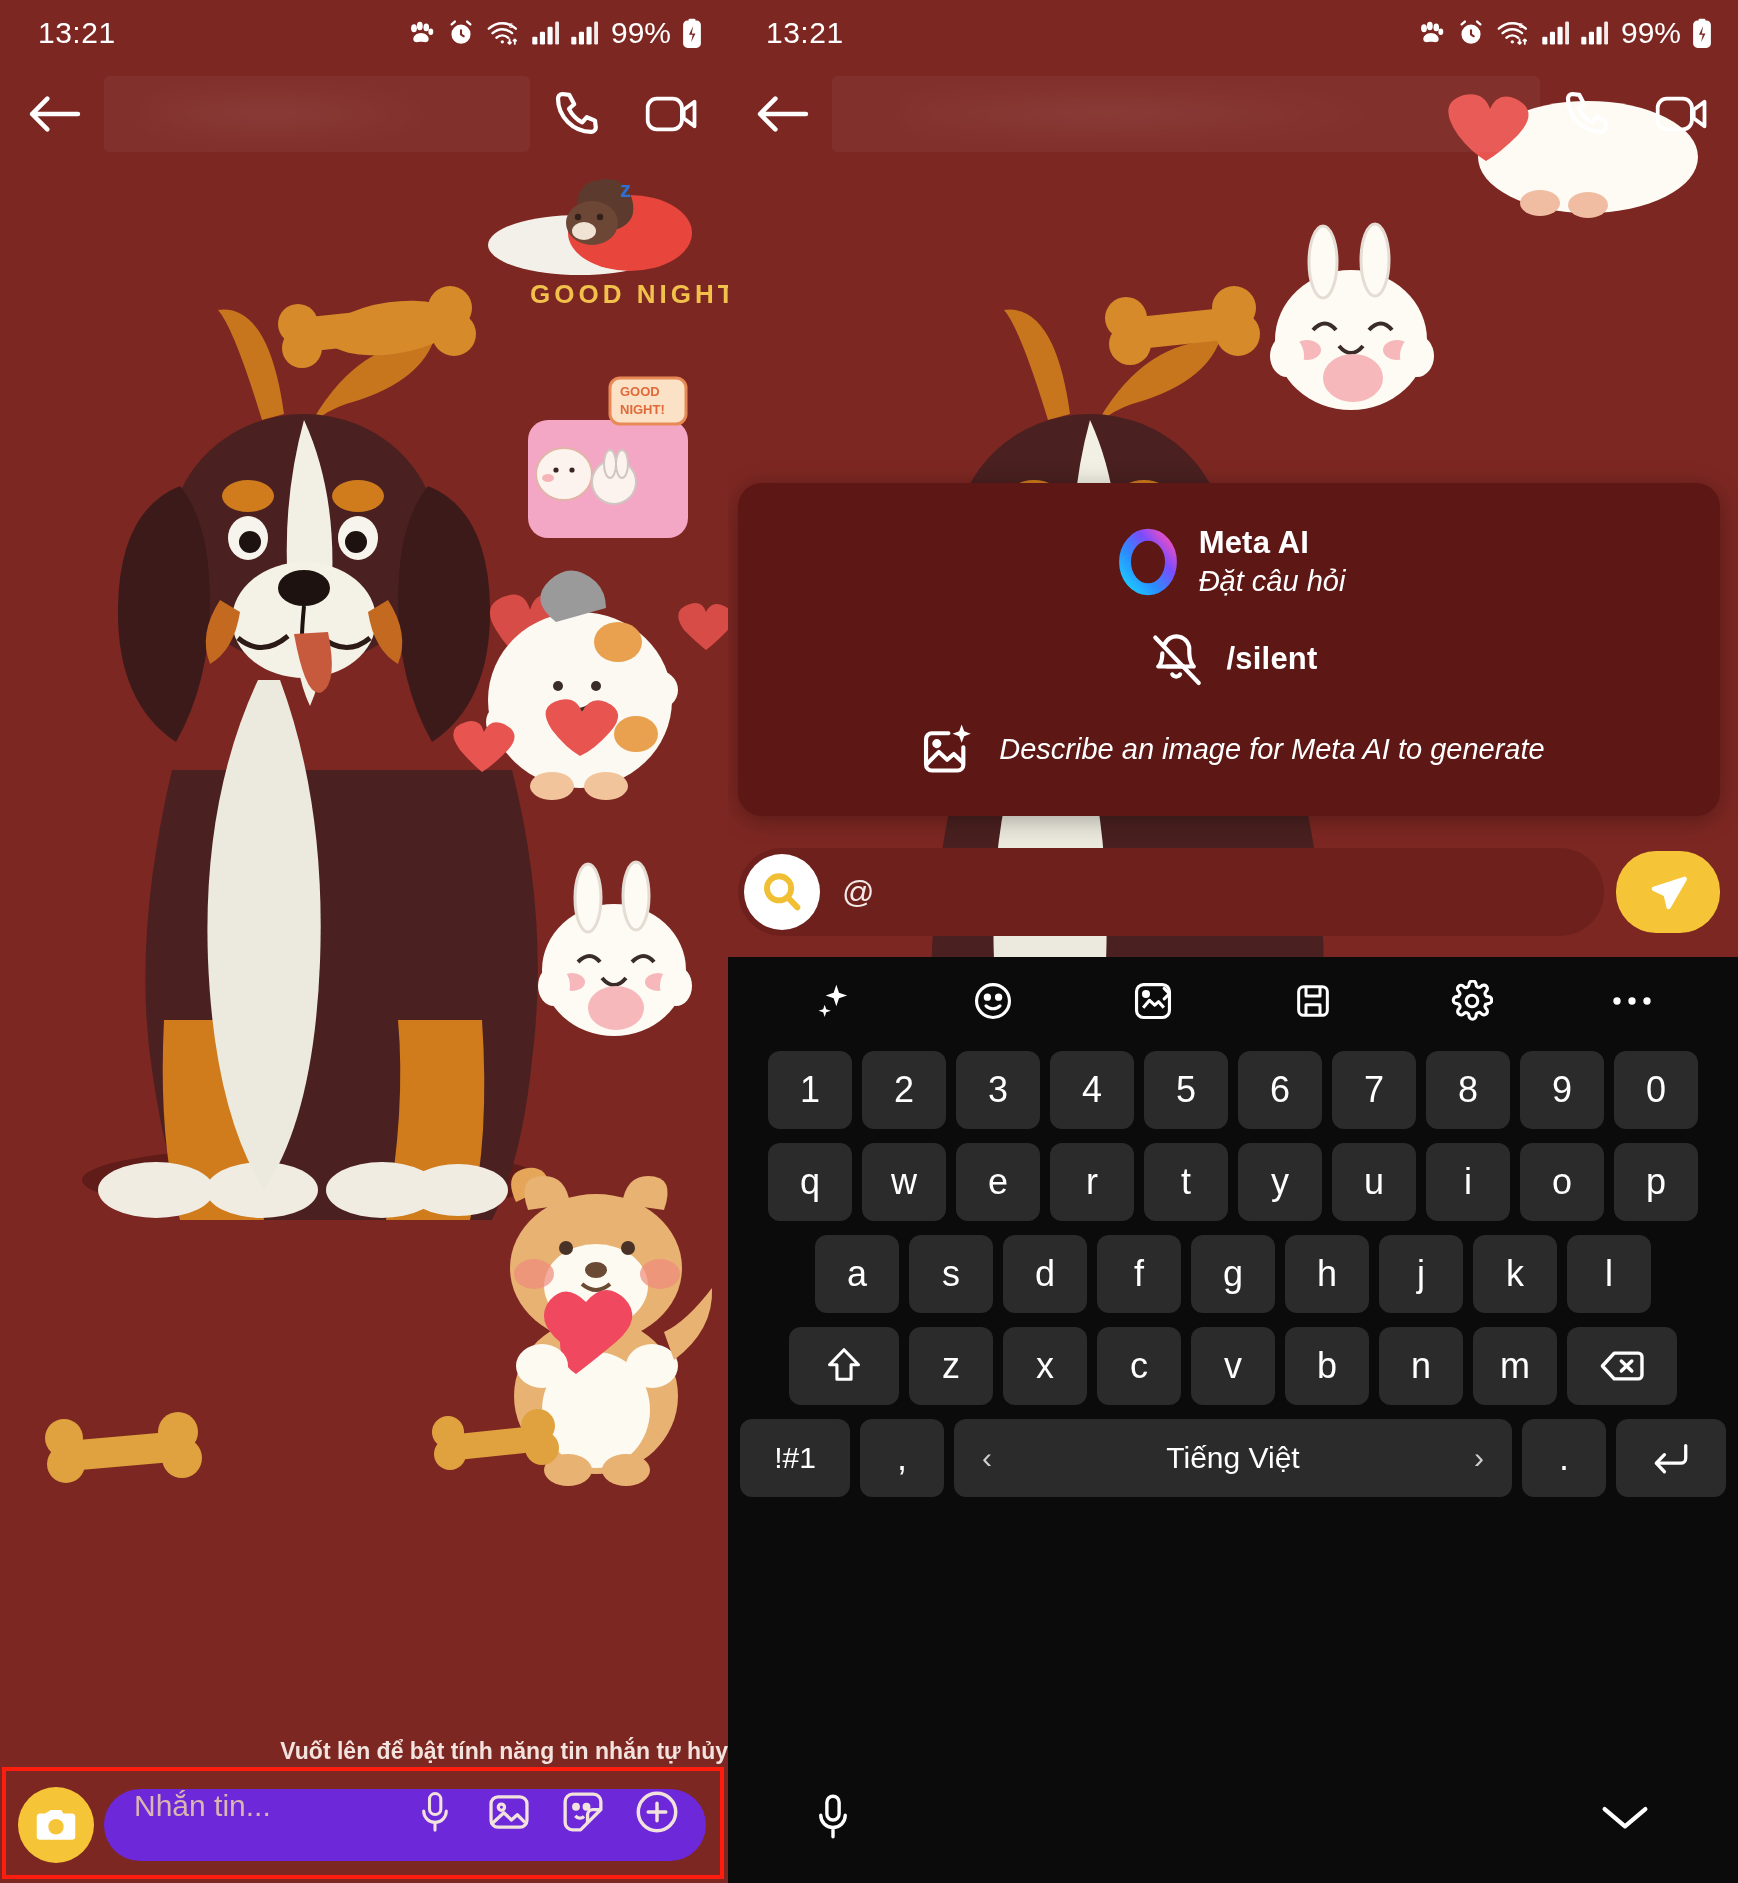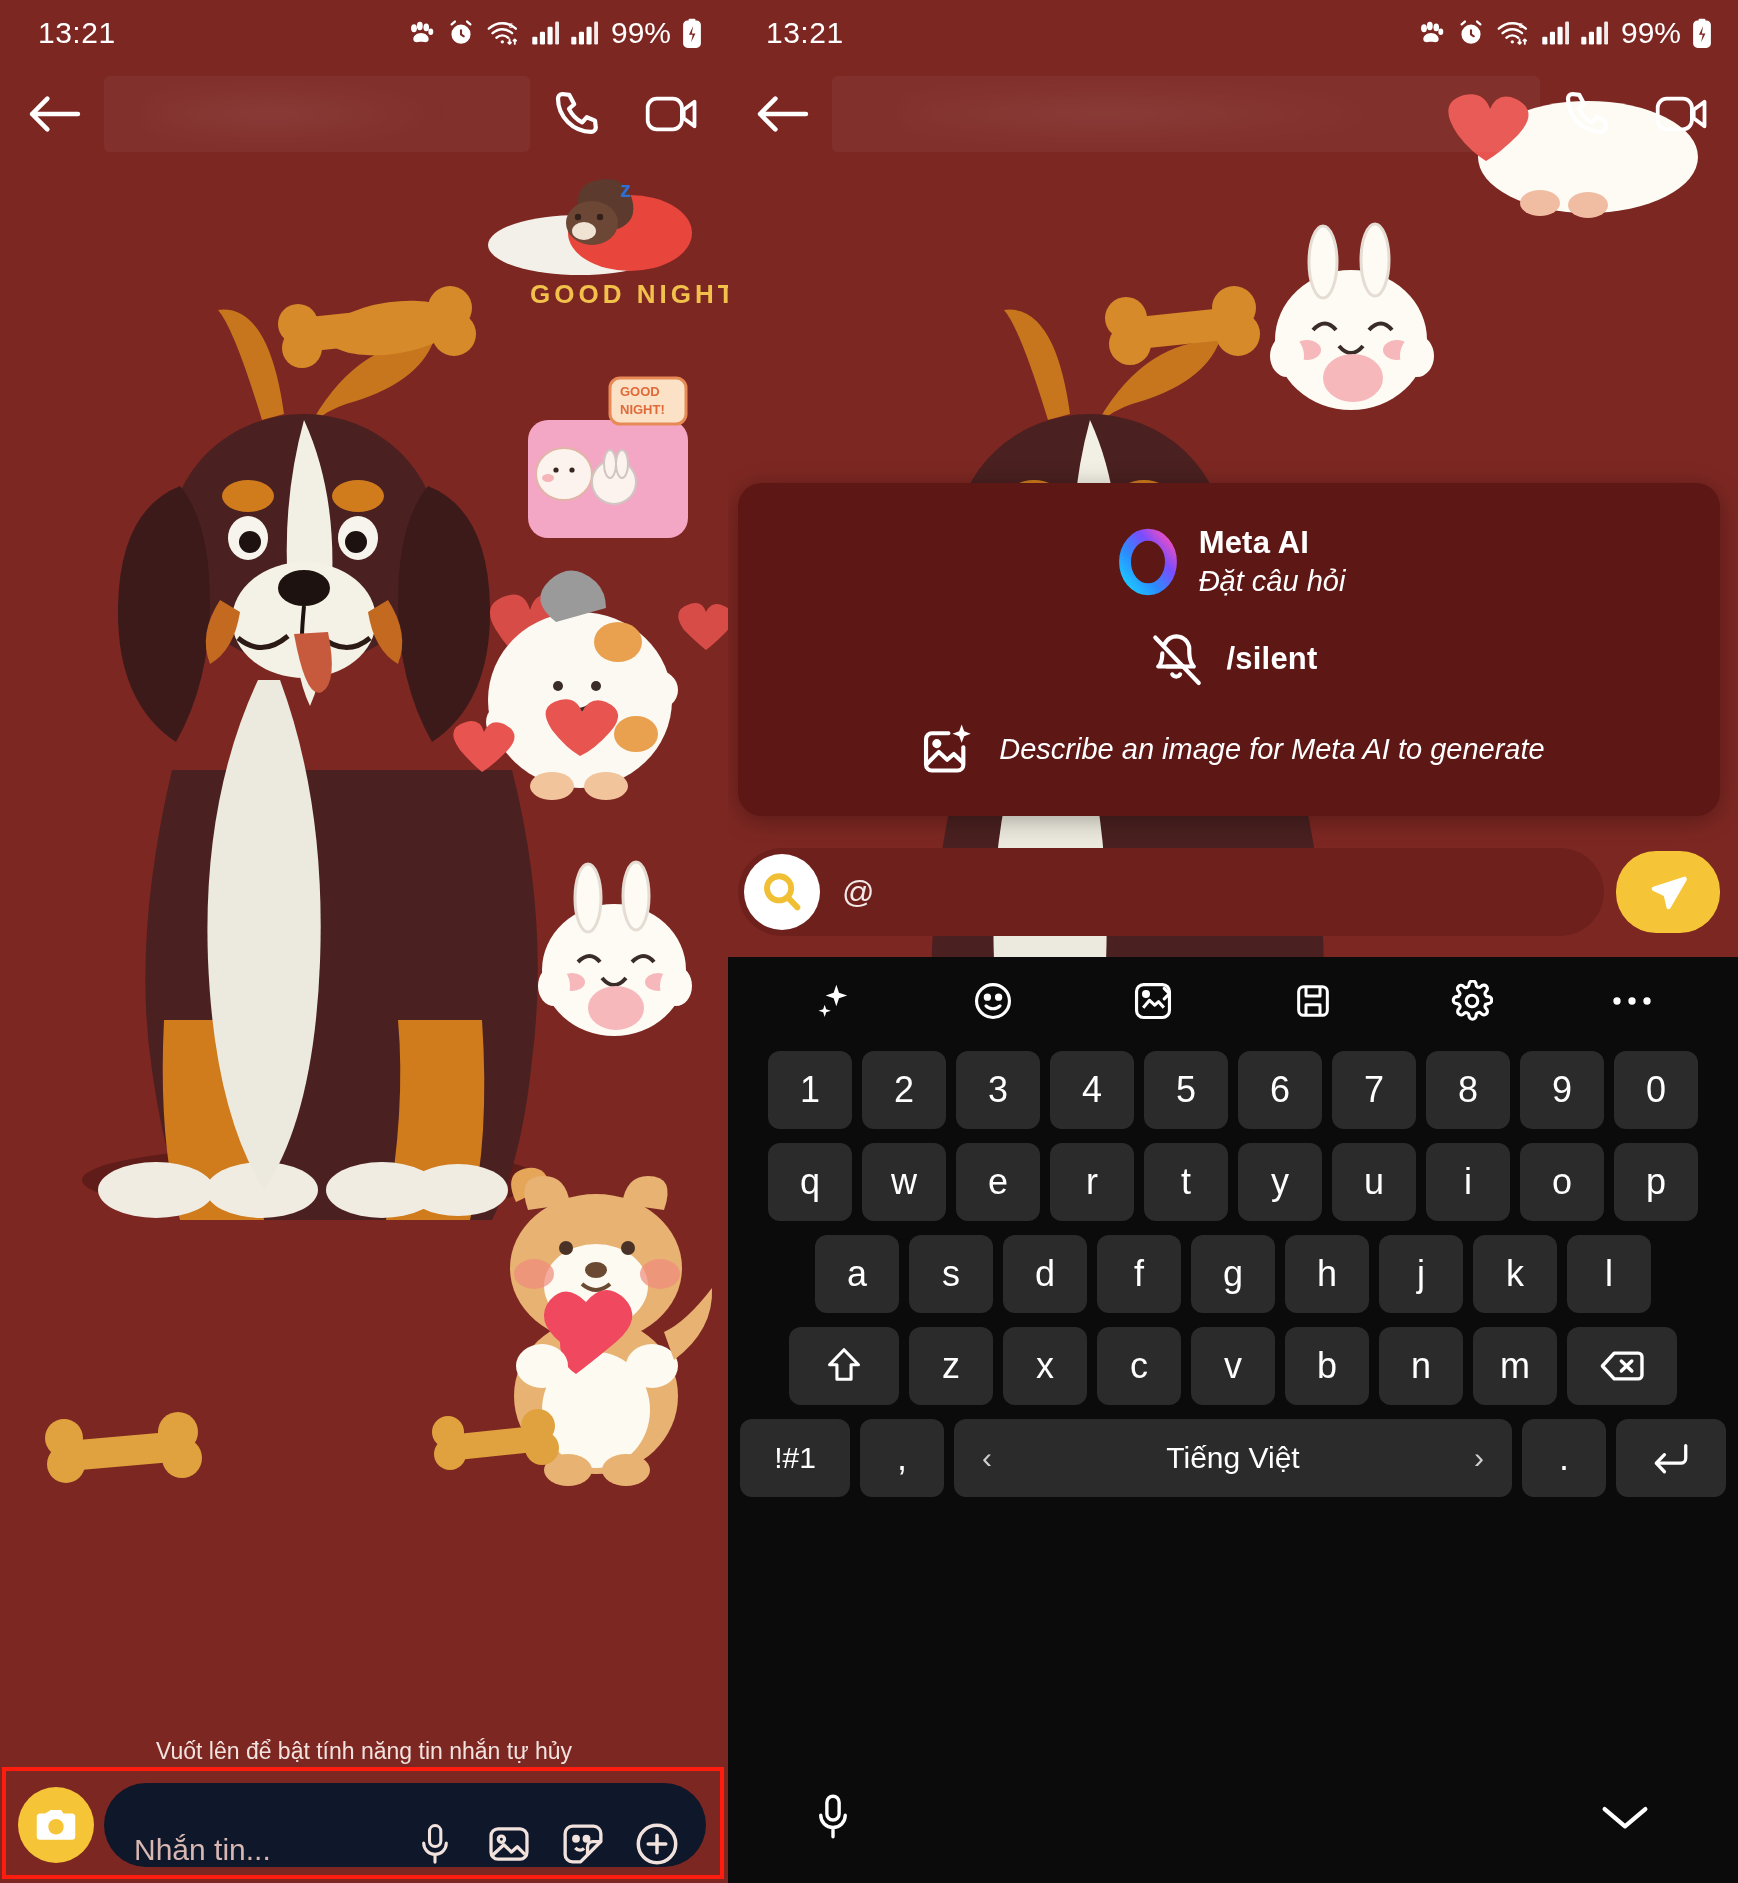--- a/index.html
+++ b/index.html
@@ -46,38 +46,38 @@
     content:""; position:absolute; left:10%; top:18%; width:72%; height:62%;
     background: radial-gradient(ellipse at 40% 50%, rgba(255,255,255,.09), rgba(255,255,255,0) 70%);
     filter: blur(14px);
   }
   .hdr-actions { display: flex; align-items: center; gap: 34px; }
   .hdr-icon { width: 60px; height: 60px; display: flex; align-items: center; justify-content: center; }
 
   
   .ephemeral-hint {
     position: absolute; left: 0; right: 0; bottom: 118px;
-    text-align: center; color: #f2e3df; font-size: 23px; z-index: 30;
+    text-align: right; color: #f2e3df; font-size: 23px; z-index: 30; font-weight: bold;
   }
   .compose-outline {
     position: absolute; left: 2px; right: 4px; bottom: 4px; height: 112px;
     border: 4px solid #ff1d10; z-index: 35;
   }
   .compose-bar {
     position: absolute; left: 18px; right: 22px; bottom: 14px; height: 88px;
     display: flex; align-items: center; z-index: 36;
   }
   .cam-btn {
     width: 76px; height: 76px; border-radius: 50%;
     background: #f6c437; display: flex; align-items: center; justify-content: center;
     flex: none; margin-right: 10px;
   }
   .compose-field {
-    flex: 1; height: 84px; border-radius: 42px; background: #0f172a;
-    display: flex; align-items: flex-end; padding: 0 26px 0 30px; gap: 28px;
+    flex: 1; height: 72px; border-radius: 42px; background: #6d28d9;
+    display: flex; align-items: flex-start; padding: 0 26px 0 30px; gap: 28px;
   }
   .compose-placeholder { flex: 1; color: #d8b6b2; font-size: 30px; }
   .compose-icons { display: flex; align-items: center; gap: 28px; }
   .compose-icons .ic { width: 46px; height: 46px; display: flex; align-items: center; justify-content: center; }
 
   
   .ai-menu {
     position: absolute; left: 10px; right: 18px; top: 483px;
     background: #5d1714; border-radius: 24px; z-index: 45;
     padding: 26px 0 22px 0;

